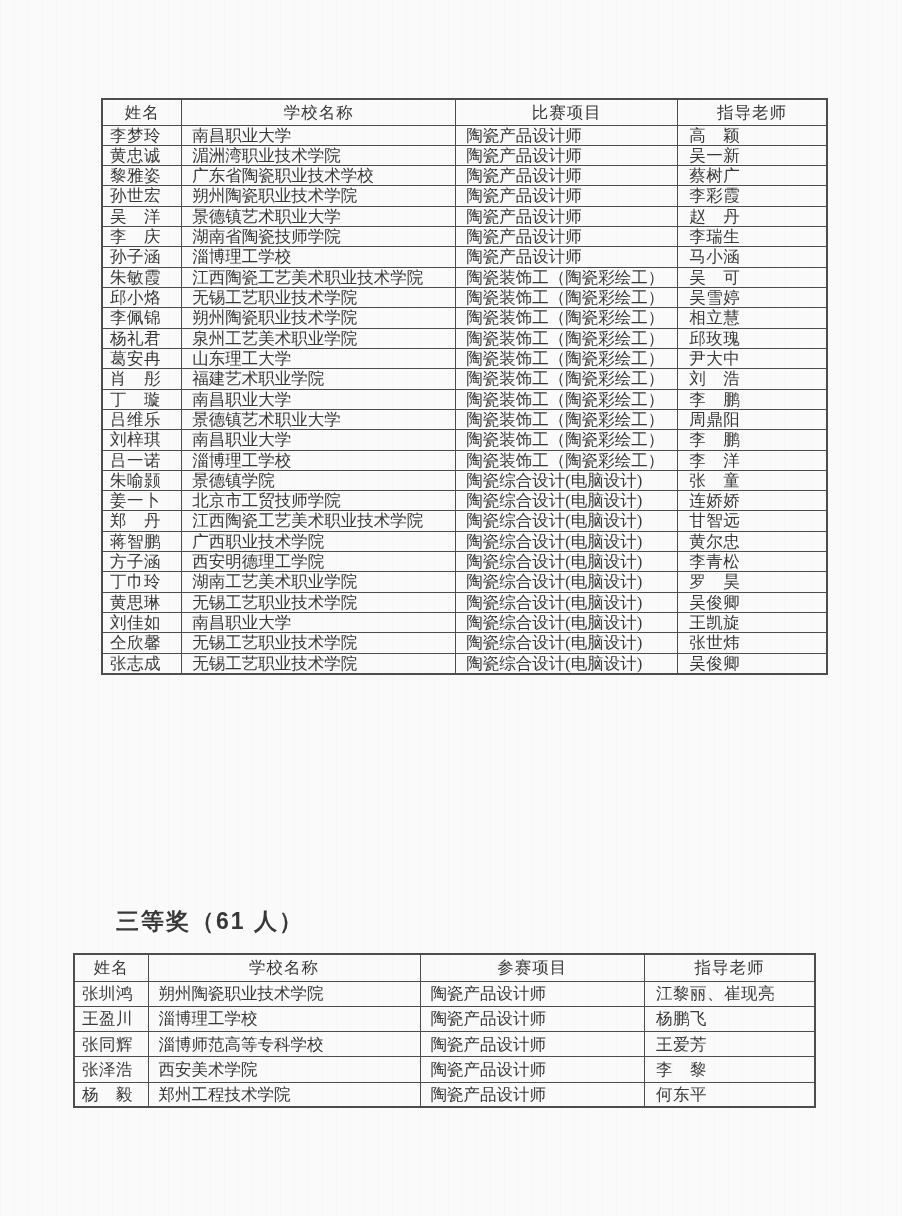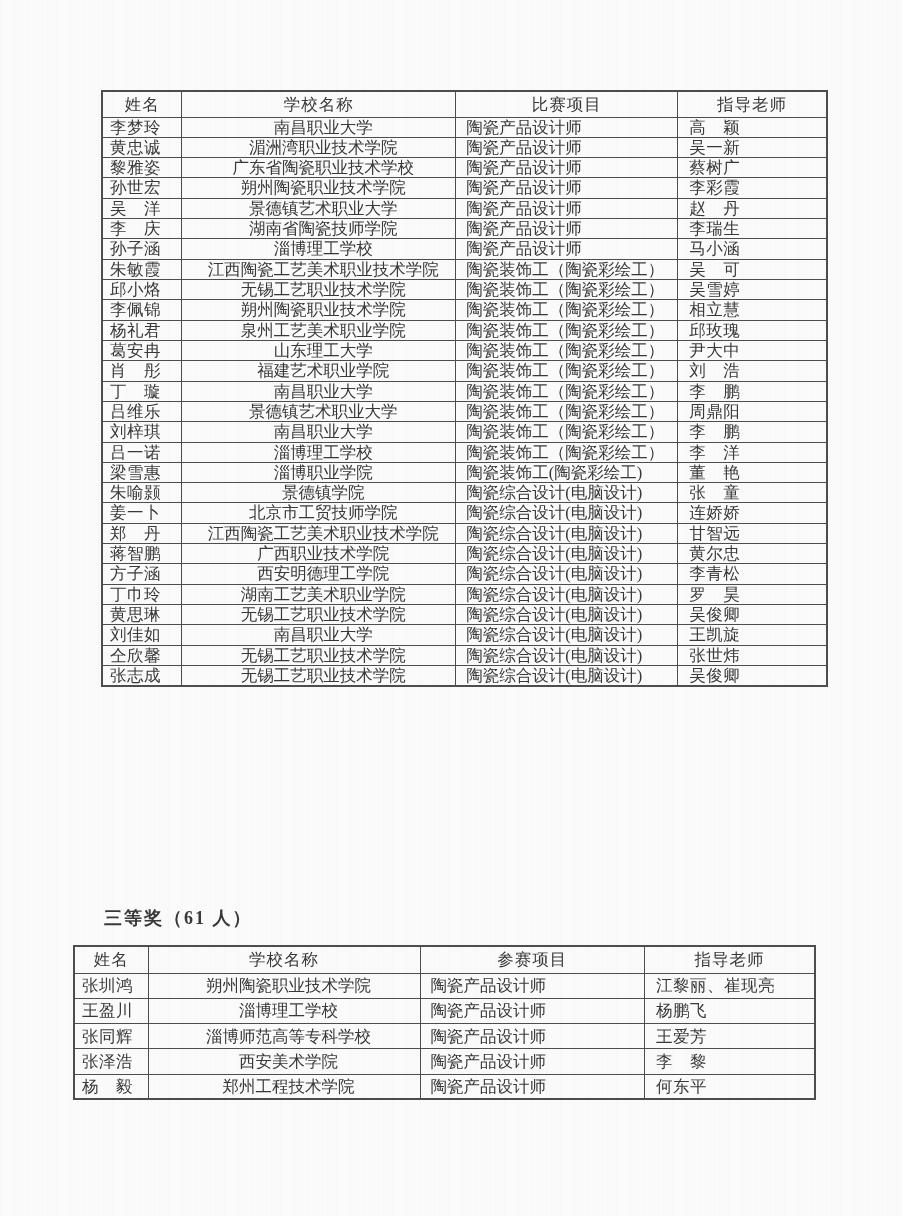--- a/index.html
+++ b/index.html
@@ -13,21 +13,21 @@
     background: var(--paper, #fafafa);
     background-image: repeating-linear-gradient(
       90deg,
       rgba(0,0,0,0.012) 0px, rgba(0,0,0,0.012) 1px,
       transparent 1px, transparent 14px);
     font-family: "Liberation Serif", "DejaVu Serif", serif;
     color: var(--ink, #383838);
     overflow: hidden;
   }
 
-  .tbl-wrap { position: absolute; }
+  .tbl-wrap { position: absolute; margin-top: 8px; }
   #table1-wrap { left: 101px; top: 90px;  width: 727px; }
   #table2-wrap { left: 73px;  top: 945px; width: 743px; }
 
   table {
     width: 100%;
     border-collapse: collapse;
     table-layout: fixed;
     font-size: 16.5px;
     line-height: 1.05;
   }
@@ -42,33 +42,33 @@
     letter-spacing: 1px;
   }
   td { vertical-align: middle; }
 
   .t1 thead tr { height: 26px; }
   .t1 tbody tr { height: 14px; }
   .t2 thead tr { height: 27px; }
   .t2 tbody tr { height: 25.3px; }
 
   td.c0 { padding-left: 7px;  letter-spacing: 0.5px; }
-  td.c1 { padding-left: 10px; text-align: center; }
+  td.c1 { padding-left: 10px; }
   td.c2 { padding-left: 10px; }
   td.c3 { padding-left: 11px; letter-spacing: 0.5px; }
 
   #section-heading {
     position: absolute;
-    left: 104px;
+    left: 116px;
     top: 906px;
-    font-size: 18px;
+    font-size: 23px;
     font-weight: 600;
     letter-spacing: 2px;
     color: var(--ink, #383838);
-    font-family: Liberation Serif, serif;
+    font-family: Liberation Sans, sans-serif;
   }
 </style>
 </head>
 <body>
 
 <div class="tbl-wrap" id="table1-wrap">
   <table class="t1">
     <colgroup>
       <col style="width:11.0%">
       <col style="width:37.8%">
@@ -180,26 +180,20 @@
           <td class="c2">陶瓷装饰工（陶瓷彩绘工）</td>
           <td class="c3">李　鹏</td>
         </tr>
         <tr>
           <td class="c0">吕一诺</td>
           <td class="c1">淄博理工学校</td>
           <td class="c2">陶瓷装饰工（陶瓷彩绘工）</td>
           <td class="c3">李　洋</td>
         </tr>
         <tr>
-          <td class="c0">梁雪惠</td>
-          <td class="c1">淄博职业学院</td>
-          <td class="c2">陶瓷装饰工(陶瓷彩绘工)</td>
-          <td class="c3">董　艳</td>
-        </tr>
-        <tr>
           <td class="c0">朱喻颢</td>
           <td class="c1">景德镇学院</td>
           <td class="c2">陶瓷综合设计(电脑设计)</td>
           <td class="c3">张　童</td>
         </tr>
         <tr>
           <td class="c0">姜一卜</td>
           <td class="c1">北京市工贸技师学院</td>
           <td class="c2">陶瓷综合设计(电脑设计)</td>
           <td class="c3">连娇娇</td>

